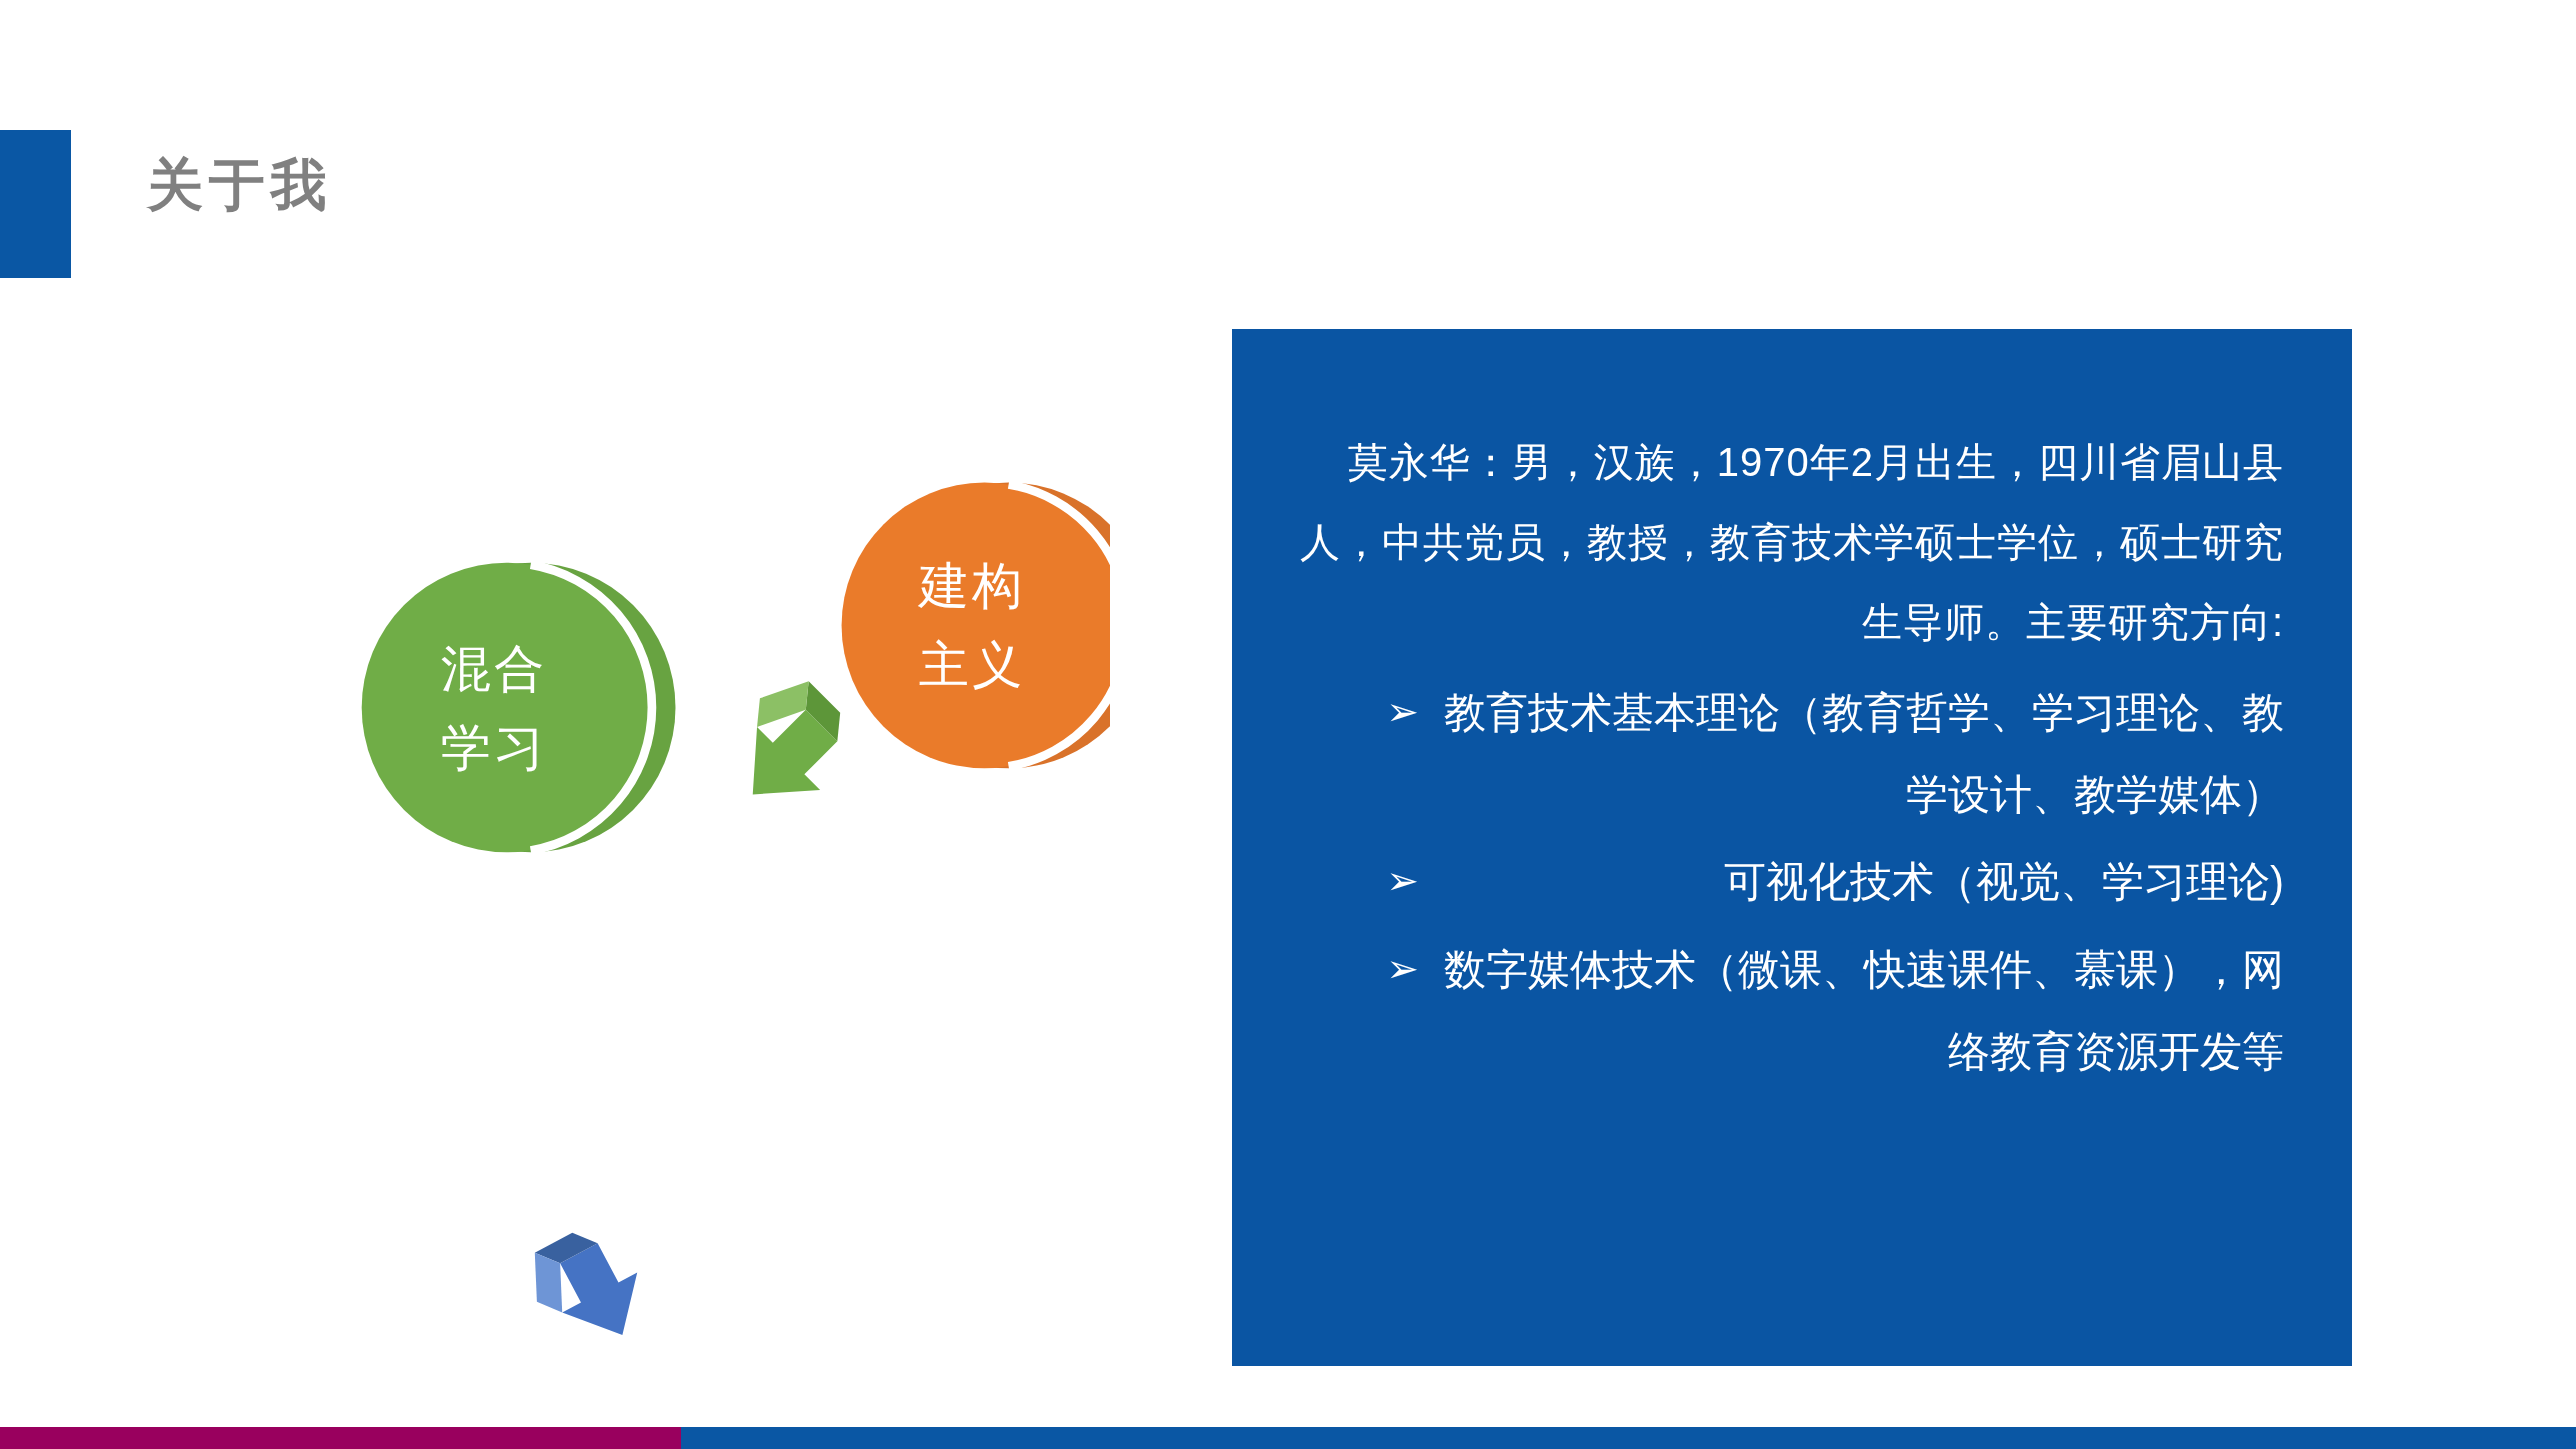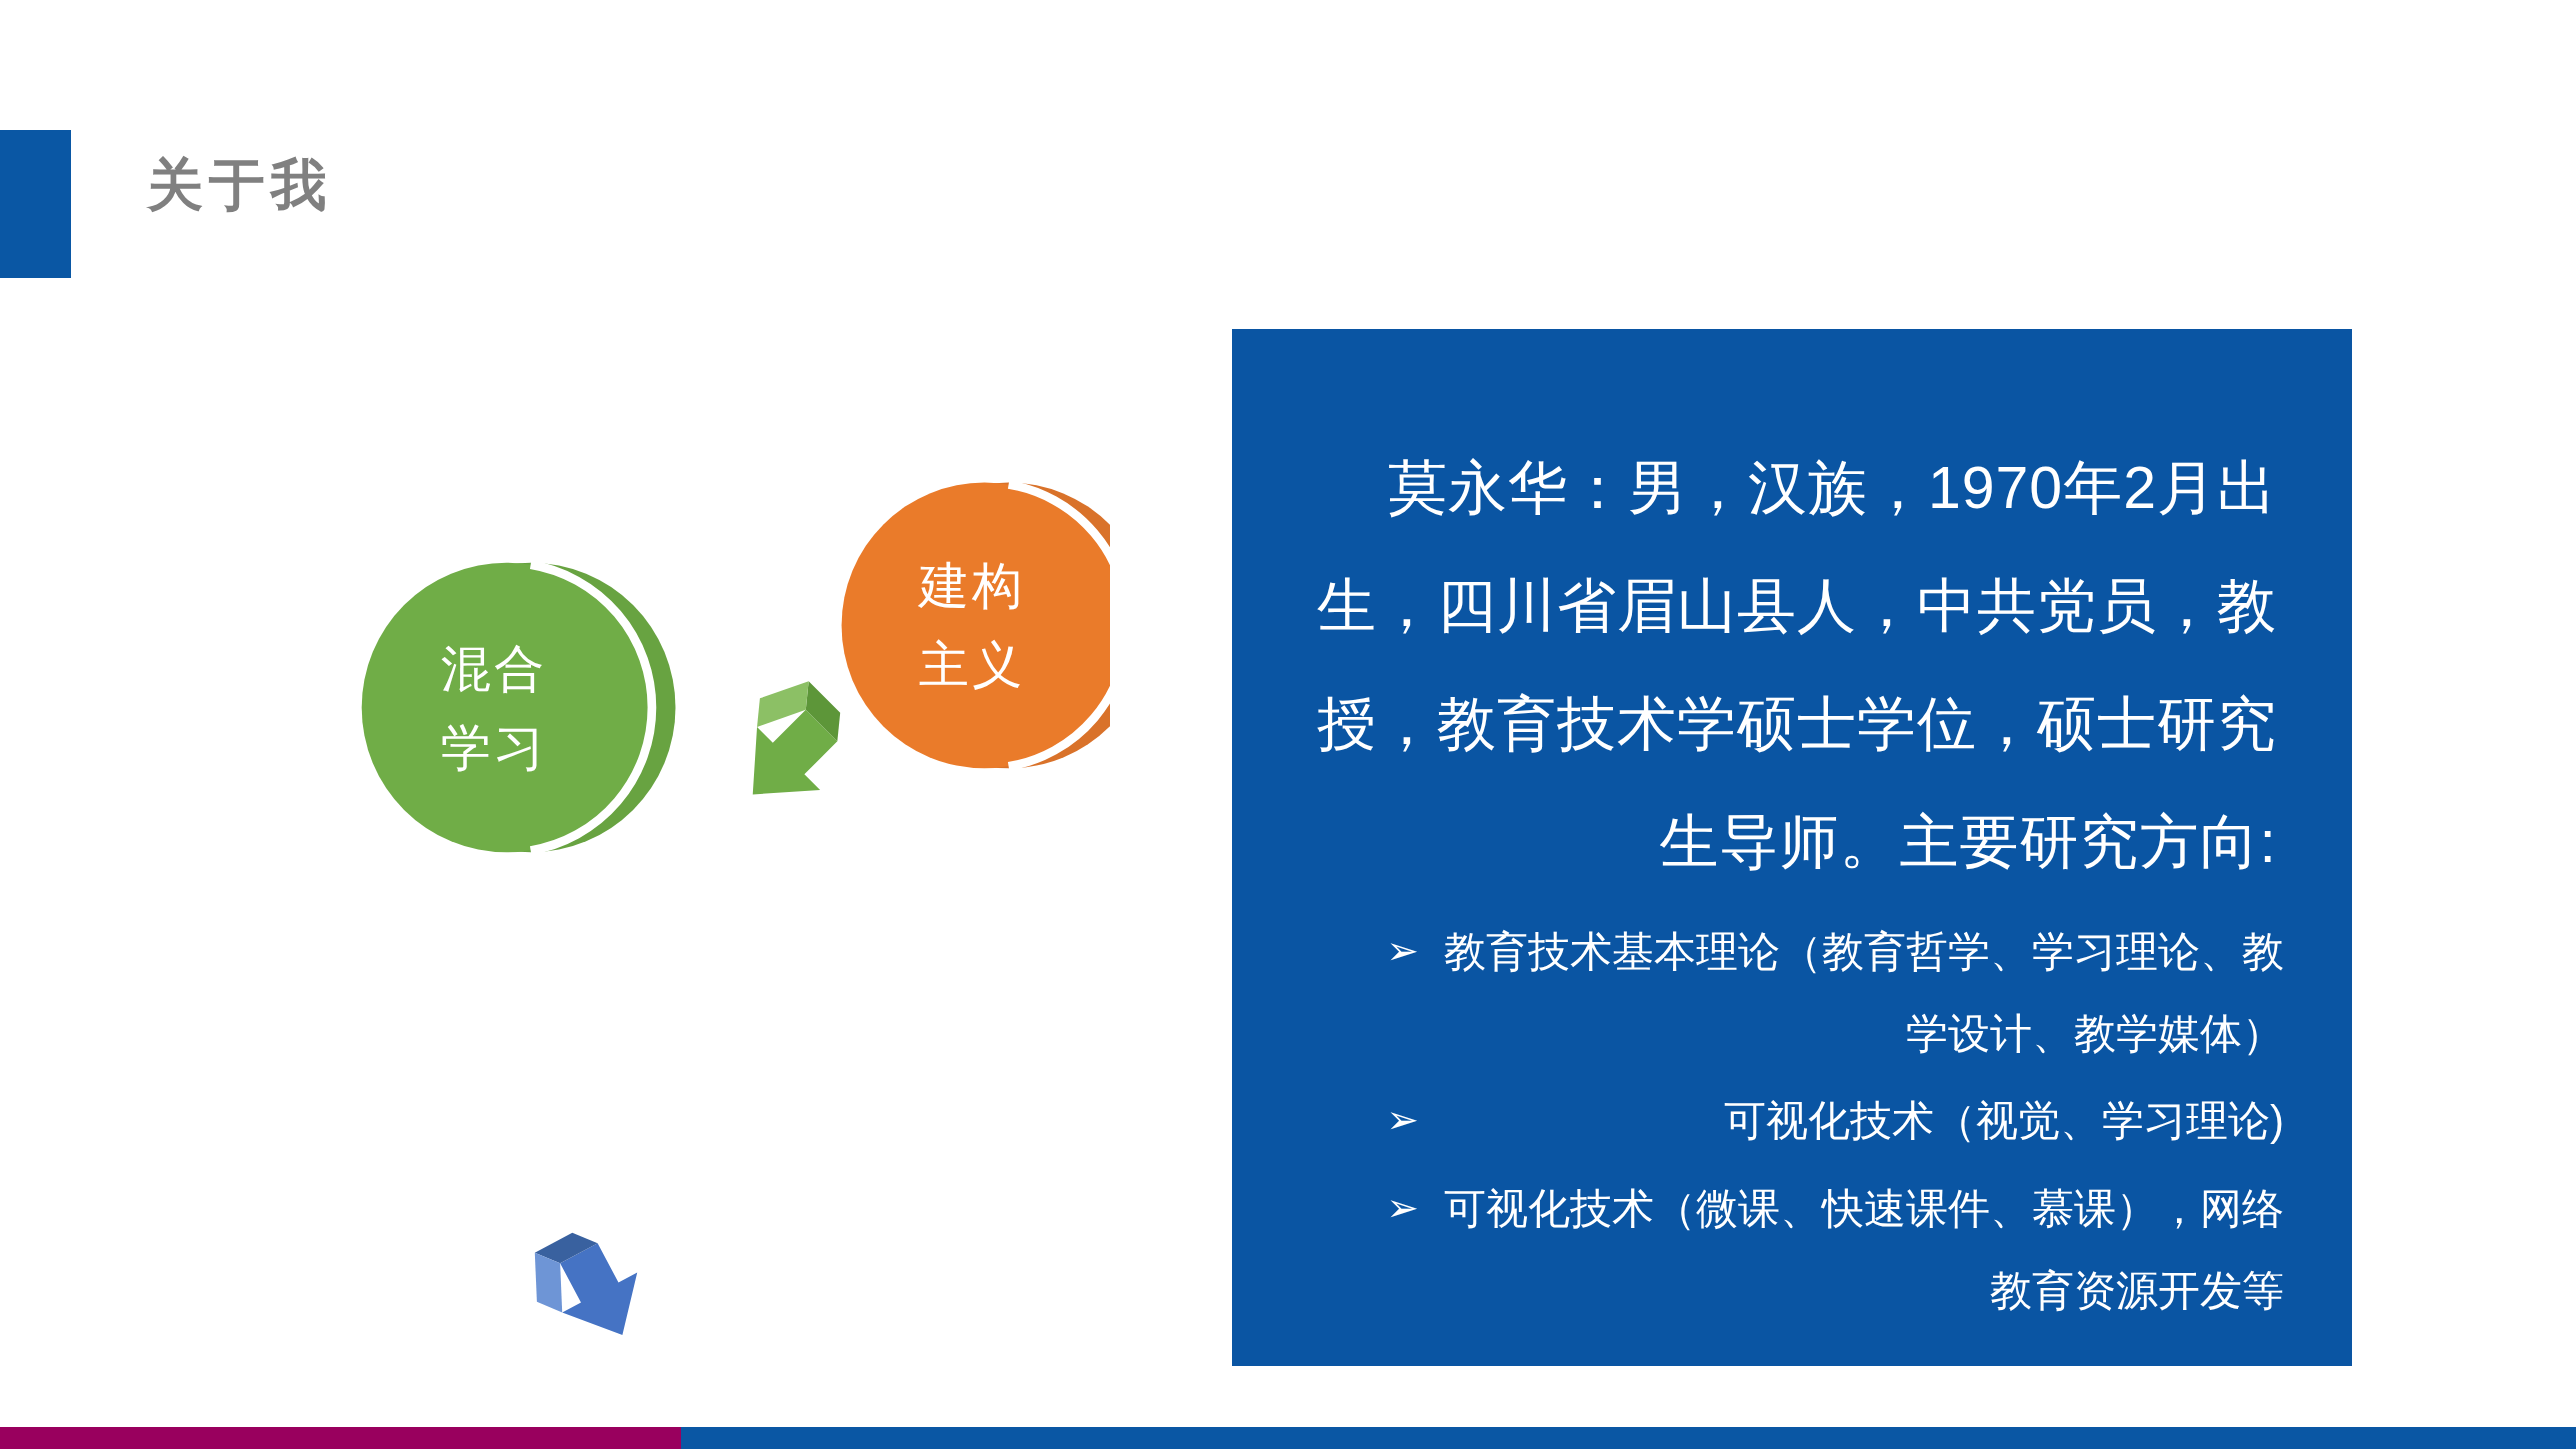--- a/index.html
+++ b/index.html
@@ -72,24 +72,24 @@
     left: 1232px;
     top: 317px;
     width: 1120px;
     height: 1037px;
     background: #0a55a3;
     box-sizing: border-box;
     padding: 93px 68px 58px 68px;
   }
   .bio-para {
     color: #ffffff;
-    font-size: 59px;
+    font-size: 40px;
     line-height: 2.0;
     letter-spacing: 1px;
-    margin: 7px;
+    margin: 0;
   }
   #bullet-list {
     list-style: none;
     margin: 9.7px 0 0 0;
     padding: 0 0 0 77px;
   }
   #bullet-list li {
     position: relative;
     color: #ffffff;
     font-size: 42px;
@@ -229,21 +229,21 @@
       <li>
         <span class="bullet-marker">➢</span>
         <span>教育技术基本理论（教育哲学、学习理论、教学设计、教学媒体）</span>
       </li>
       <li>
         <span class="bullet-marker">➢</span>
         <span>可视化技术（视觉、学习理论)</span>
       </li>
       <li>
         <span class="bullet-marker">➢</span>
-        <span>可视化技术（微课、快速课件、慕课），网络教育资源开发等</span>
+        <span>数字媒体技术（微课、快速课件、慕课），网络教育资源开发等</span>
       </li>
     </ul>
   </div>
 
   <div id="footer-bar">
     <div id="footer-bar-left"></div>
     <div id="footer-bar-right"></div>
   </div>
 
 </div>

